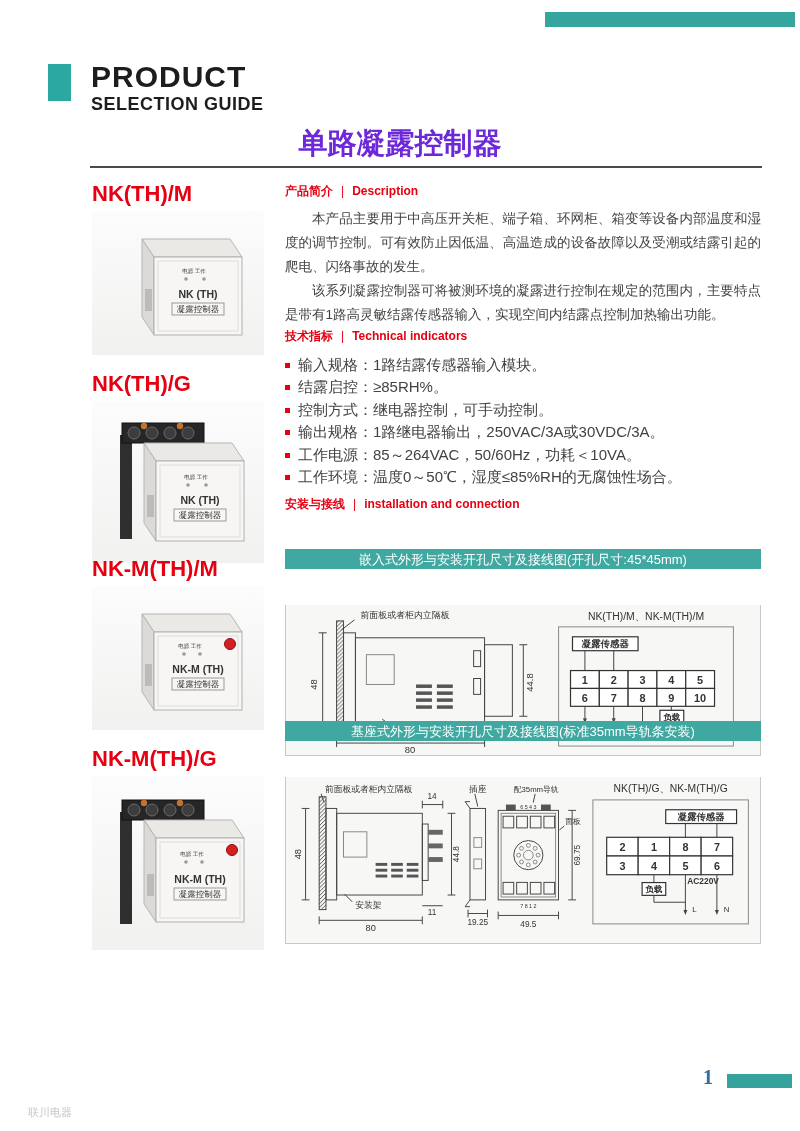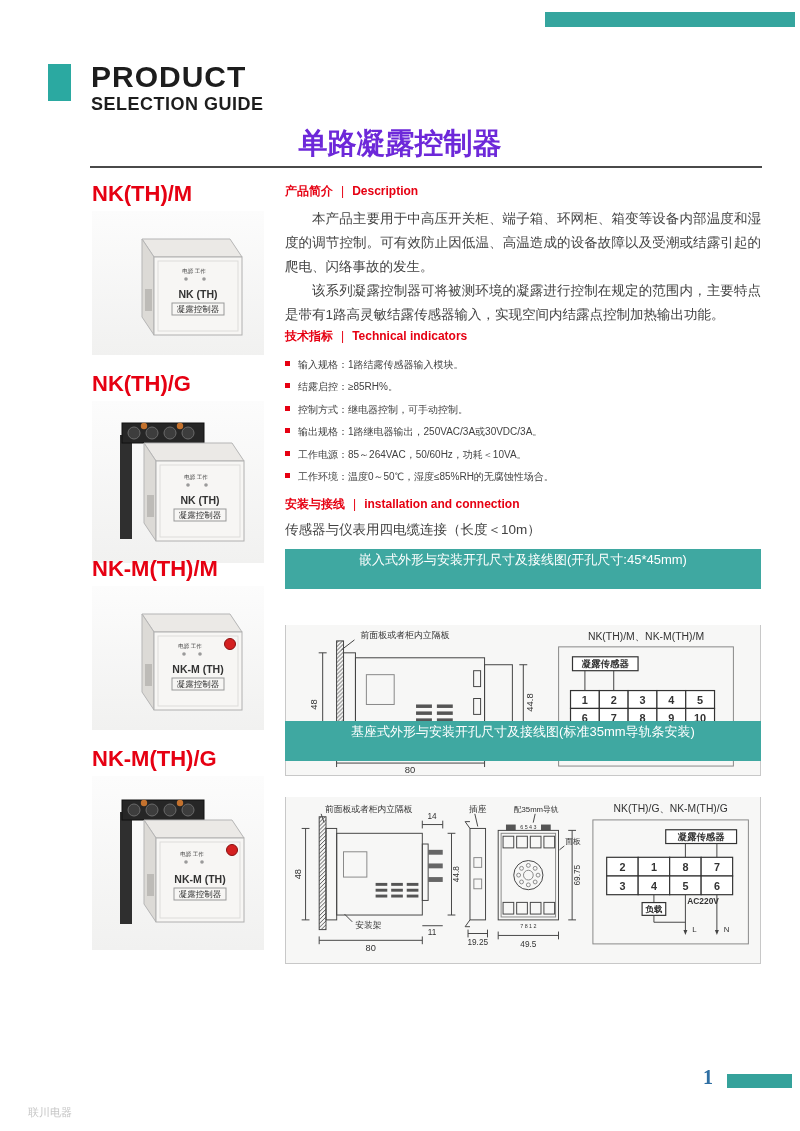--- a/index.html
+++ b/index.html
@@ -17,26 +17,26 @@
   
   .prod{position:absolute;left:92px;width:172px;}
   .prod-model{font-size:22px;font-weight:bold;color:#e60012;margin-bottom:4px;}
   .photo{width:172px;background:linear-gradient(180deg,#fcfcfc,#f1f1f0);}
   
   .rcol{position:absolute;left:285px;width:476px;}
   .sec-head{font-size:12px;font-weight:bold;color:#e60012;}
   .sec-head .sep{margin:0 8px;font-weight:normal;}
   .para{font-size:13.5px;line-height:24px;text-align:justify;text-indent:2em;margin:0;color:#424242;}
   .ti-list{list-style:none;margin:0;padding:0;}
-  .ti-list li{font-size:10px;line-height:22.4px;color:#424242;}
+  .ti-list li{font-size:15px;line-height:22.4px;color:#424242;}
   .bullet{display:inline-block;width:5px;height:5px;background:#e60012;margin-right:8px;vertical-align:2px;}
   .inst-note{font-size:13.5px;color:#424242;margin-top:8px;}
   
   .dgr{position:absolute;left:285px;width:476px;}
-  .dgr-head{height:40px;line-height:22px;background:#3fa8a1;color:#ffffff;text-align:center;font-size:13px;}
+  .dgr-head{height:20px;line-height:22px;background:#3fa8a1;color:#ffffff;text-align:center;font-size:13px;}
   .dgr-body{border:1px solid #c8c8c8;border-top:none;background:#f7f7f6;display:flex;align-items:flex-start;margin-top:36px;}
   .d1-body{height:148px;padding:2px 14px 0 10px;justify-content:space-between;}
   .d2-body{height:164px;padding:2px 6px 0 4px;justify-content:space-between;}
   svg text{fill:#333;font-family:"Liberation Sans",sans-serif;}
   .ln{stroke:#444;fill:none;stroke-width:1;}
   .lt{stroke:#888;fill:none;stroke-width:1;}
   .cell{stroke:#333;fill:#ffffff;stroke-width:1.2;}
   .num{font-size:11px;font-weight:bold;}
   .dim{font-size:9.5px;}
   .lbl{font-size:9px;}
@@ -177,21 +177,20 @@
       <li><span class="bullet"></span><span>输出规格：1路继电器输出，250VAC/3A或30VDC/3A。</span></li>
       <li><span class="bullet"></span><span>工作电源：85～264VAC，50/60Hz，功耗＜10VA。</span></li>
       <li><span class="bullet"></span><span>工作环境：温度0～50℃，湿度≤85%RH的无腐蚀性场合。</span></li>
     </ul>
   </div>
 
   <div class="rcol" style="top:496px;">
     <div class="sec-head">
       <span>安装与接线</span><span class="sep">|</span><span>installation and connection</span>
     </div>
-    <div class="inst-note">传感器与仪表用四电缆连接（长度＜10m）</div>
   </div>
 
   <div class="dgr" style="top:549px;">
     <div class="dgr-head">嵌入式外形与安装开孔尺寸及接线图(开孔尺寸:45*45mm)</div>
     <div class="dgr-body d1-body">
 
       <svg width="250" height="146" viewBox="0 0 250 147">
         <defs>
             <pattern id="h1" patternUnits="userSpaceOnUse" width="4" height="4">
               <path d="M0,4 L4,0" stroke="#555" stroke-width="1"></path>

